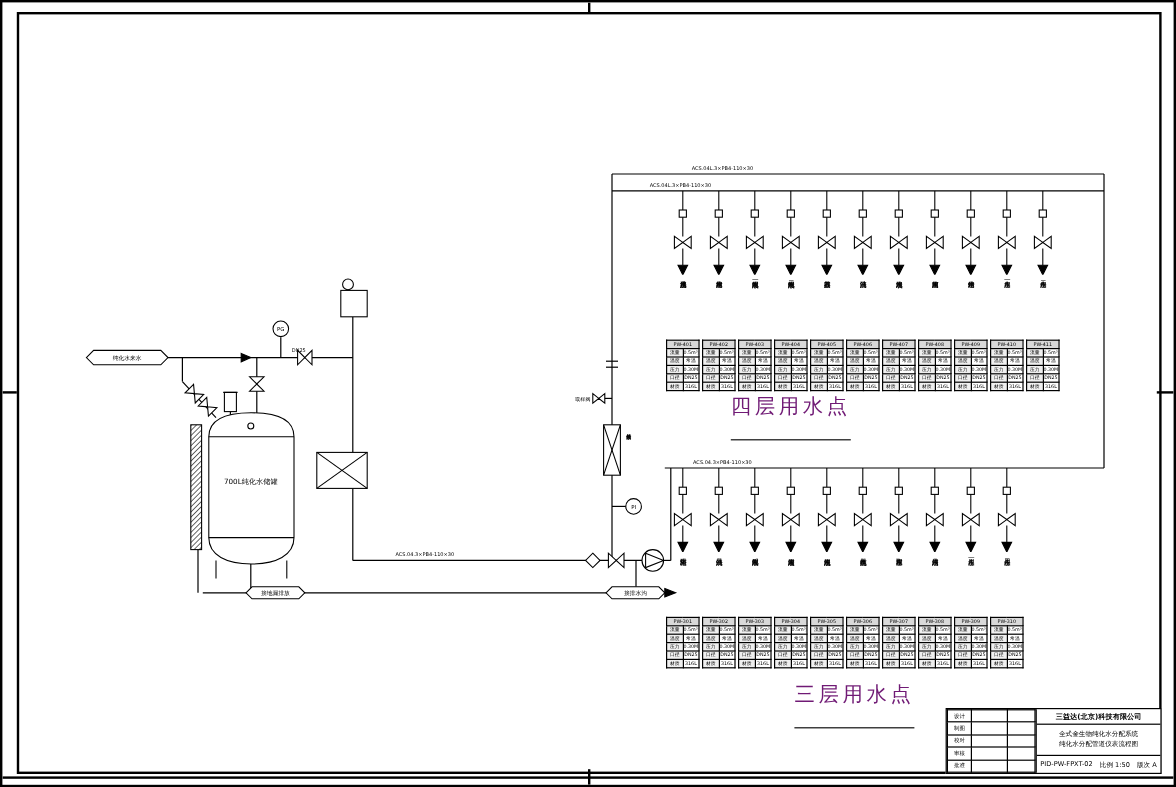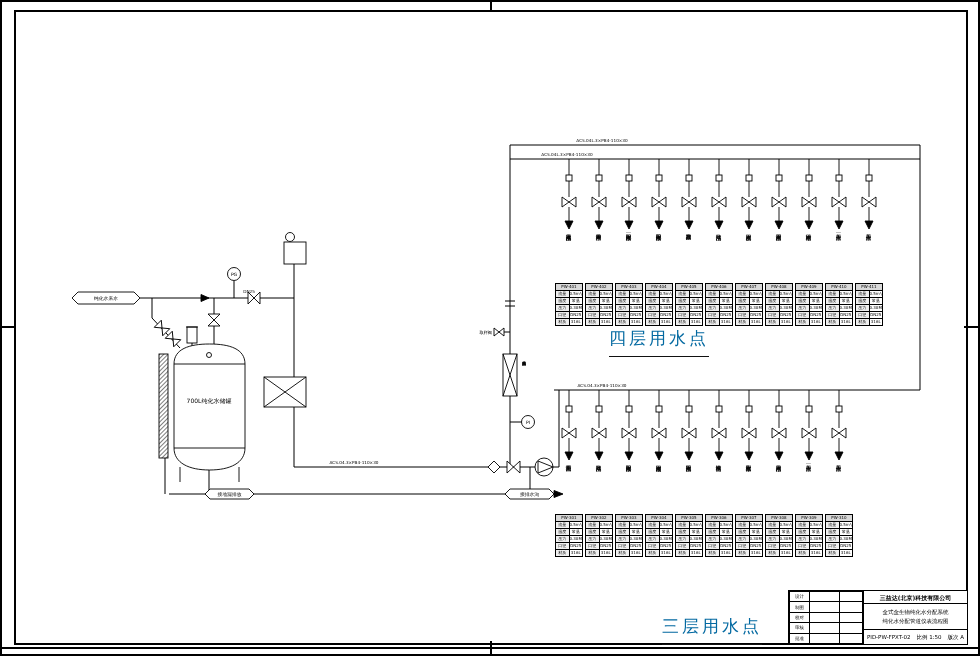--- a/index.html
+++ b/index.html
@@ -12,24 +12,24 @@
   .tick { position:absolute; background:#000; }
   .tick.t-top { left:488px; top:0; width:2px; height:8px; }
   .tick.t-bottom { left:488px; bottom:0; width:2px; height:13px; }
   .tick.t-left { left:0; top:324px; width:12px; height:2px; }
   .tick.t-right { right:0; top:324px; width:14px; height:2px; }
 
   .page-title { position:absolute; left:470px; top:32px; transform:translateX(-50%);
                 font-size:25px; letter-spacing:2px; color:#222; white-space:nowrap;
                 border-bottom:2px solid #222; padding:0 8px 3px; }
 
-  .floor-label { position:absolute; font-size:17px; letter-spacing:3px; color:#0369a1;
-                 border-bottom:1.5px solid #111; padding-bottom:6px; white-space:nowrap; }
+  .floor-label { position:absolute; font-size:17px; letter-spacing:3px; color:#701a75;
+                 border-bottom:1.5px solid #111; padding-bottom:16px; white-space:nowrap; }
   #floor4-label { left:607px; top:325px; }
-  #floor3-label { left:660px; top:565px;margin-top:48px; }
+  #floor3-label { left:660px; top:565px; }
 
   .diagram { position:absolute; left:0; top:0; }
 
   .points-row { position:absolute; display:flex; }
   #floor4-points { left:552px; top:157px; }
   #floor3-points { left:552px; top:388px; }
   .point { width:30px; display:flex; flex-direction:column; align-items:center; }
   .point svg.drop { display:block; }
   .pname { writing-mode:vertical-rl; font-size:5.5px; height:52px; line-height:1.1;
            color:#000; margin:1px 0; white-space:nowrap; }

